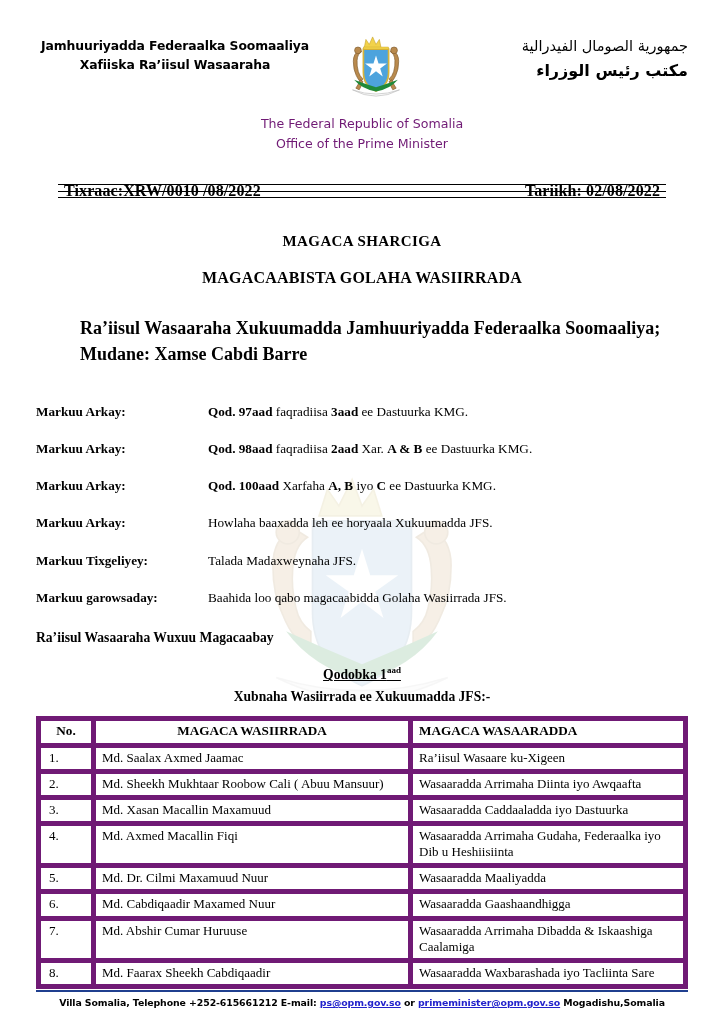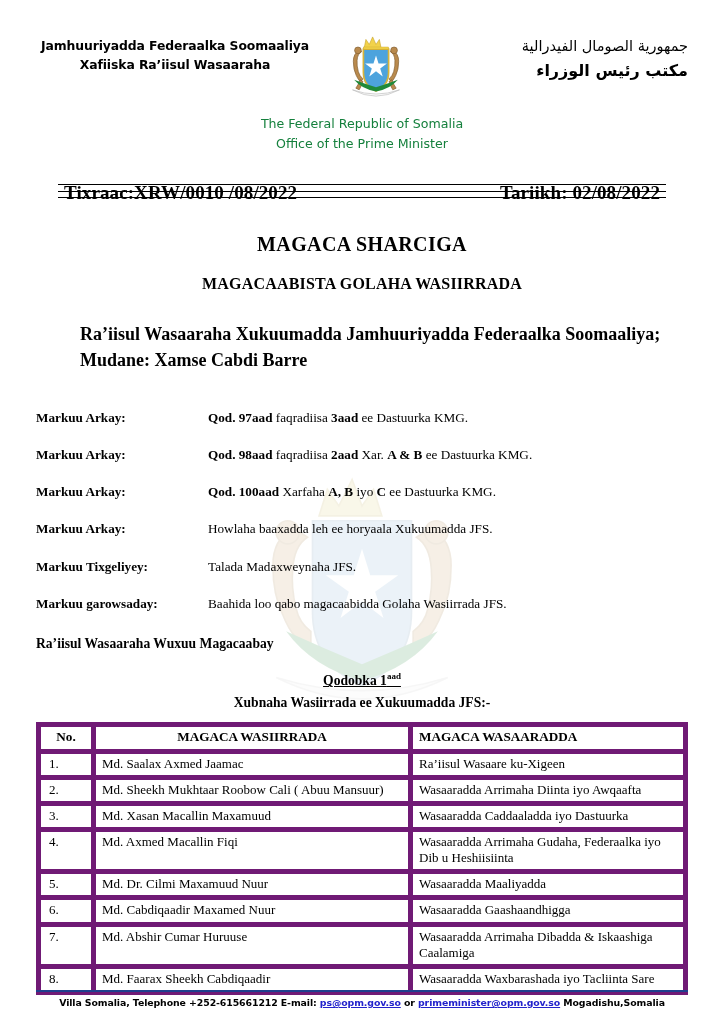--- a/index.html
+++ b/index.html
@@ -73,21 +73,21 @@
   }
   .lh-right .ar1 { font-weight: normal; letter-spacing: 0.6px;}
   .lh-right .ar2 { font-weight: bold; font-size: 16px;}
 
   .fed-lines {
     text-align: center;
     font-family: "DejaVu Sans", sans-serif;
     font-size: 12.6px;
     line-height: 1.62;
     margin-top: 4px;
-    color: #15803d;
+    color: #701a75;
   }
 
   
   .refbar {
     position: relative;
     margin-top: 26px;
     height: 22px;
   }
   .refbar .rule {
     position: absolute;
@@ -100,32 +100,32 @@
   .refbar .rule.r2 { top: 10px; }
   .refbar .rule.r3 { top: 16px; }
   .refbar .reftext {
     position: absolute;
     top: 1px;
     left: 28px;
     right: 28px;
     display: flex;
     justify-content: space-between;
     font-weight: bold;
-    font-size: 19px;
+    font-size: 16px;
     letter-spacing: 0.1px;
   }
   .refbar .reftext span { background: transparent; }
 
   
   .h-center {
     text-align: center;
     font-weight: bold;
   }
   .title-law {
-    font-size: 20px;
+    font-size: 15px;
     letter-spacing: 0.4px;
     margin-top: 30px;
   }
   .title-sub {
     font-size: 16px;
     letter-spacing: 0.2px;
     margin-top: 19px;
     text-align: center;
   }
   .pm-block {

